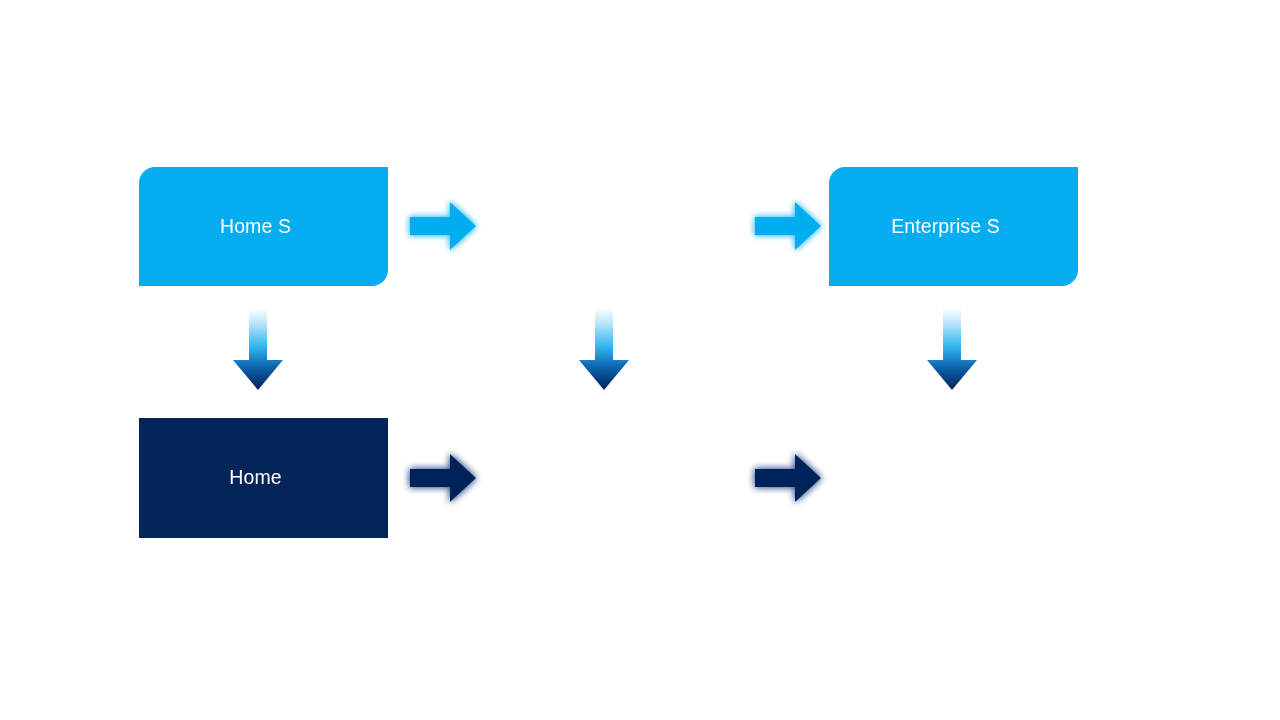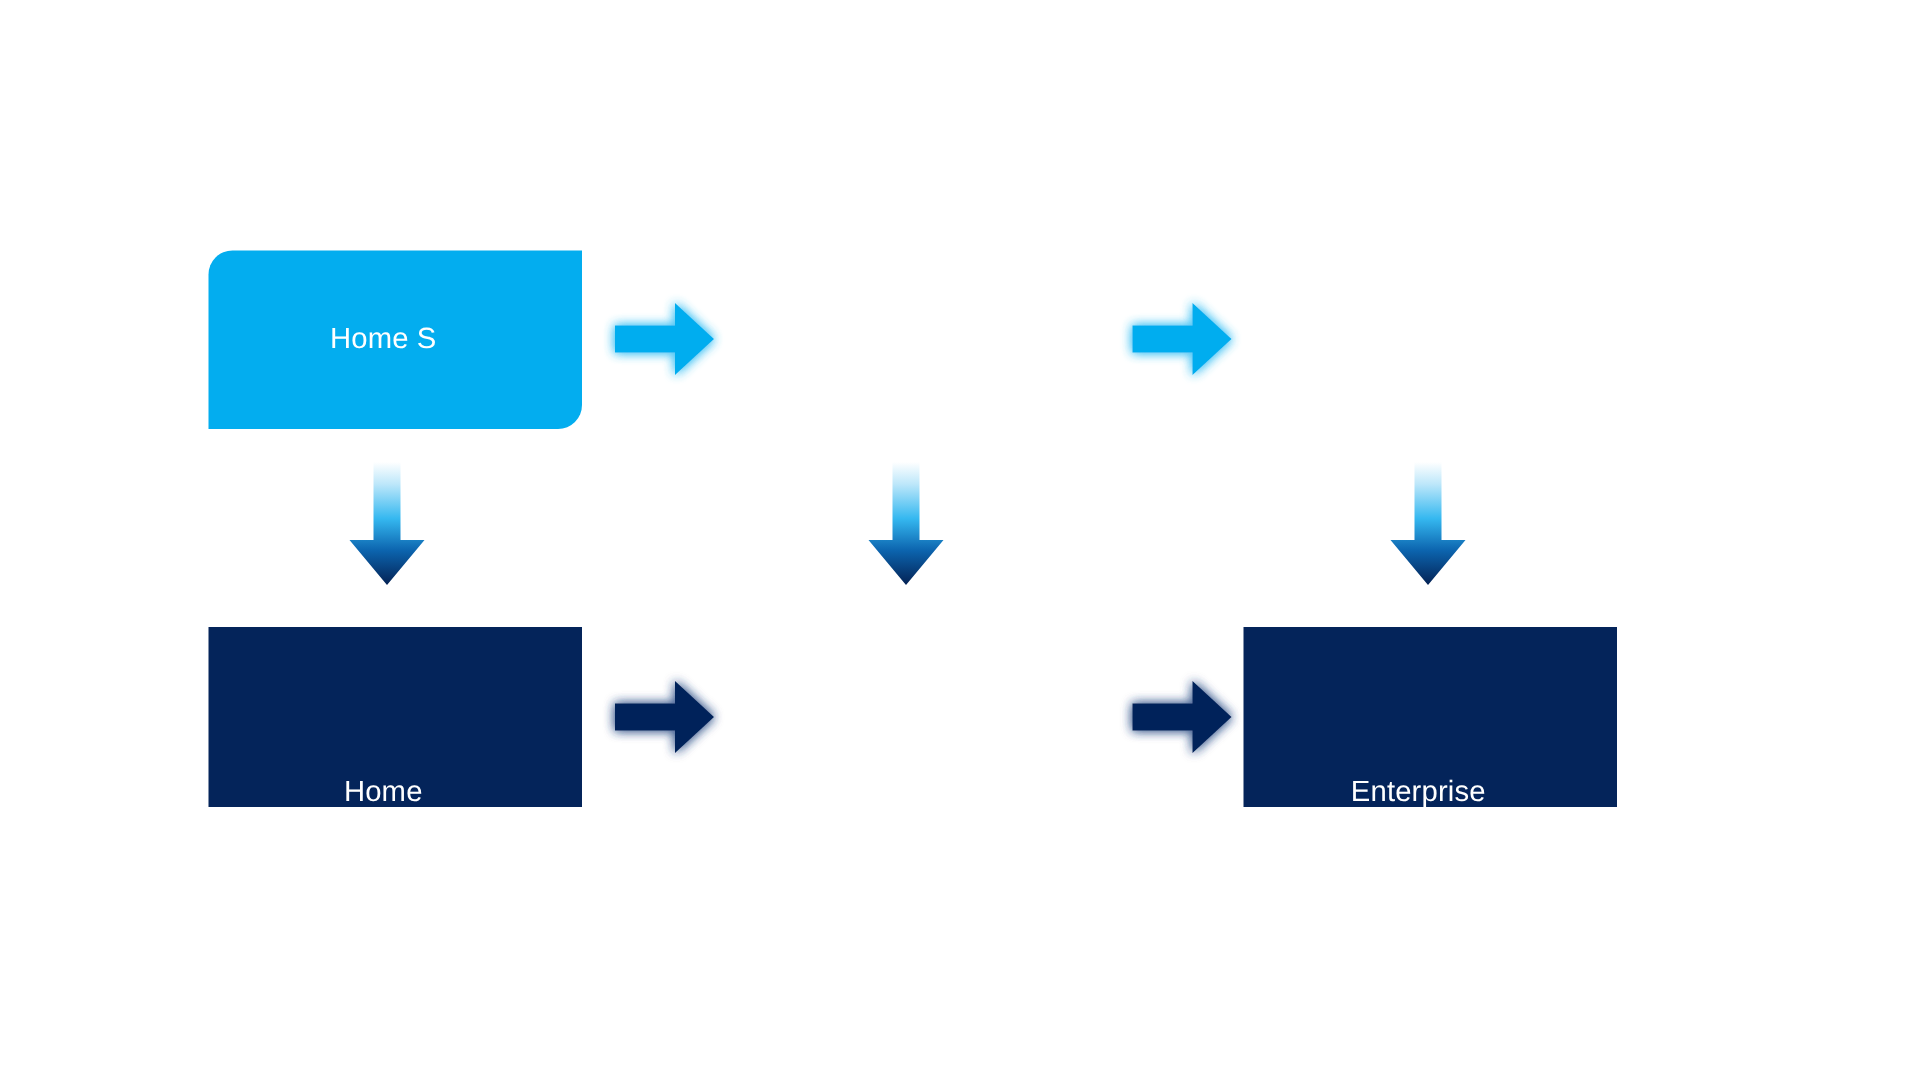--- a/index.html
+++ b/index.html
@@ -41,21 +41,20 @@
 
   
   .node-box.tier-s {
     background: #03ADEF;
     border-radius: 16px 0 16px 0;
   }
   
   .node-box.tier-base {
     background: #04245A;
     border-radius: 0;
-    align-items: flex-end;
   }
 
   
   .row-top  { top: 167px; height: 119px; }
   
   .row-bot  { top: 418px; height: 120px; }
 
   .col-1 { left: 139px; width: 249px; }
   .col-2 { left: 484px; width: 249px; }
   .col-3 { left: 829px; width: 249px; }
@@ -99,33 +98,33 @@
 
 <div id="canvas">
 
   <div class="node-box tier-s row-top col-1">
     <div class="label-wrap">
       <span class="node-label">Home S</span>
     </div>
   </div>
 
 
+  <div class="node-box tier-s row-top col-3">
+    <div class="label-wrap">
+      <span class="node-label">Enterprise S</span>
+    </div>
+  </div>
 
   <div class="node-box tier-base row-bot col-1">
     <div class="label-wrap">
       <span class="node-label">Home</span>
     </div>
   </div>
 
 
-  <div class="node-box tier-base row-bot col-3">
-    <div class="label-wrap">
-      <span class="node-label">Enterprise</span>
-    </div>
-  </div>
 
   <div class="h-arrow h-arrow-top h-arrow-a">
     <svg viewBox="0 0 74 58" xmlns="http://www.w3.org/2000/svg">
       <defs>
         <filter id="glowBlueA" x="-60%" y="-60%" width="220%" height="220%">
           <feGaussianBlur stdDeviation="3.4" result="b"></feGaussianBlur>
           <feFlood flood-color="#4DC6F5" flood-opacity="0.95" result="c"></feFlood>
           <feComposite in="c" in2="b" operator="in" result="g"></feComposite>
           <feMerge>
             <feMergeNode in="g"></feMergeNode>

